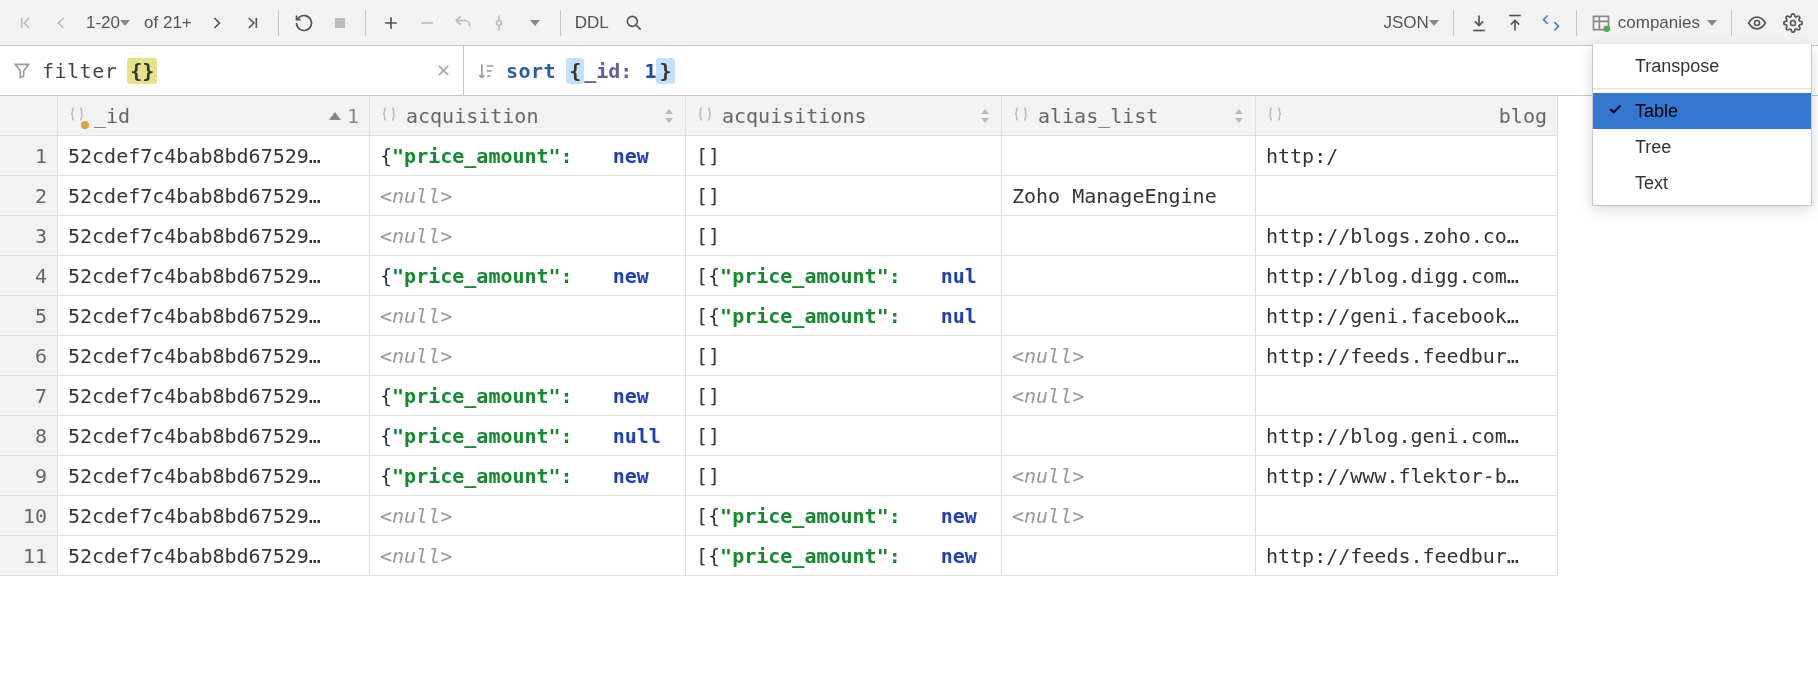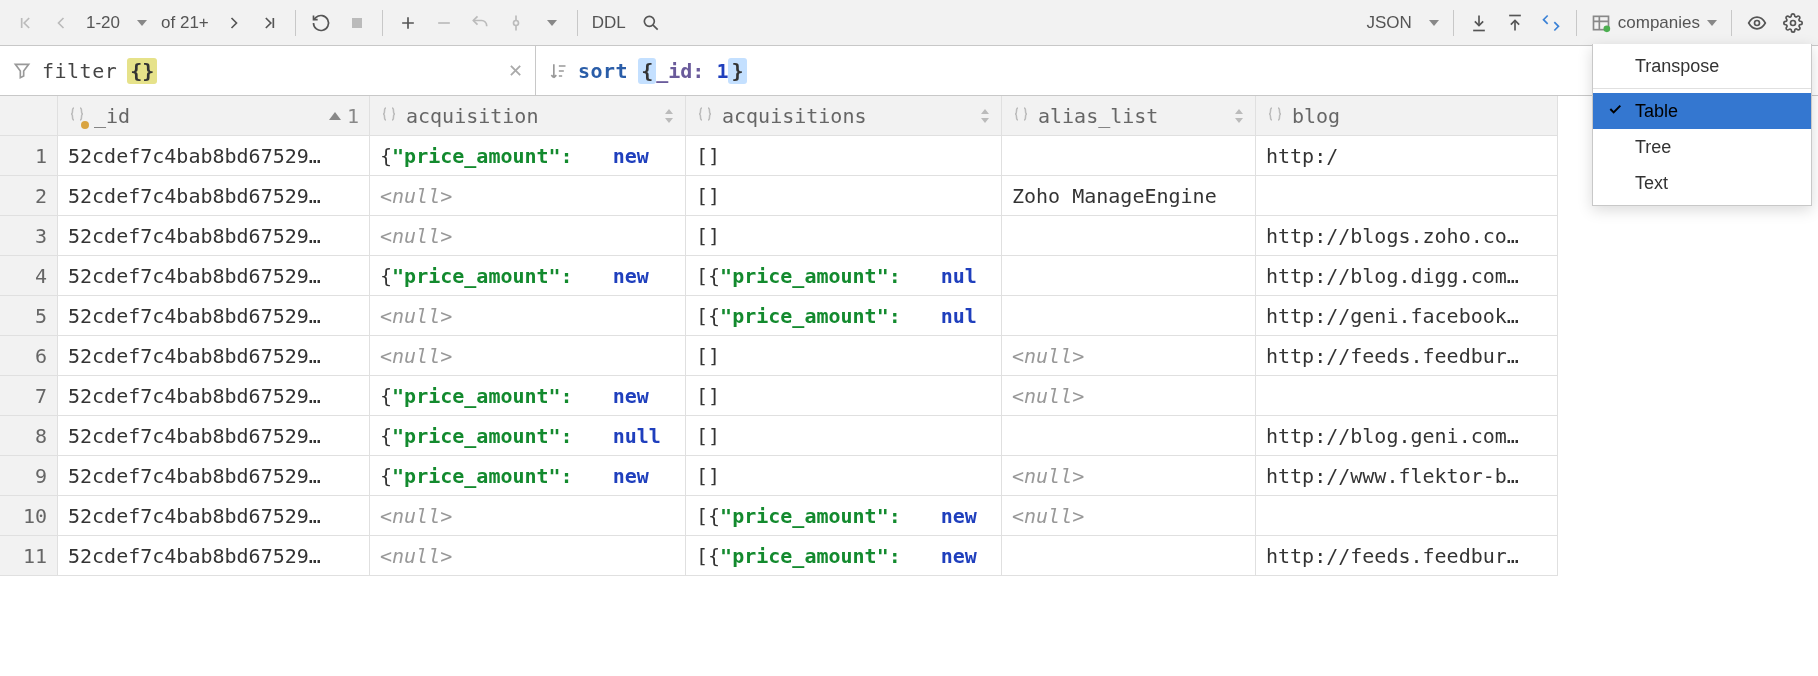--- a/index.html
+++ b/index.html
@@ -55,21 +55,21 @@
     height: 26px;
     background: var(--border);
     margin: 0 6px;
   }
   .tool-text {
     padding: 0 6px;
     color: #555;
     font-size: 17px;
     display: flex;
     align-items: center;
-    gap: 17px;
+    gap: 0;
   }
   .chev-down {
     width: 0; height: 0;
     border-left: 5px solid transparent;
     border-right: 5px solid transparent;
     border-top: 6px solid #888;
     display: inline-block;
   }
   .spacer { flex: 1; }
   
@@ -78,21 +78,21 @@
     height: 50px;
     border-bottom: 1px solid var(--border);
   }
   .fs-cell {
     display: flex;
     align-items: center;
     padding: 0 12px;
     gap: 10px;
     font-size: 20px;
   }
-  .fs-cell.filter-cell { width: 536px; border-right: 1px solid var(--border); }
+  .fs-cell.filter-cell { width: 464px; border-right: 1px solid var(--border); }
   .fs-cell.sort-cell { flex: 1; text-align: right; }
   .fs-label {
     font-family: "SF Mono", ui-monospace, Menlo, Consolas, monospace;
     color: #444;
     letter-spacing: 0.5px;
   }
   .fs-label.sort { font-weight: 600; color: var(--sort-blue); }
   .brace-token {
     font-family: "SF Mono", ui-monospace, Menlo, Consolas, monospace;
     font-weight: 600;
@@ -118,20 +118,21 @@
     white-space: nowrap;
     overflow: hidden;
     text-overflow: ellipsis;
   }
   .hdr {
     background: var(--bg-header);
     color: #666;
     font-family: "SF Mono", ui-monospace, Menlo, Consolas, monospace;
     gap: 8px;
     position: relative;
+    justify-content: space-between;
   }
   .hdr .col-sort {
     margin-left: auto;
     display: flex;
     align-items: center;
     gap: 6px;
     color: #888;
   }
   .hdr .sort-tri {
     width: 0; height: 0;

